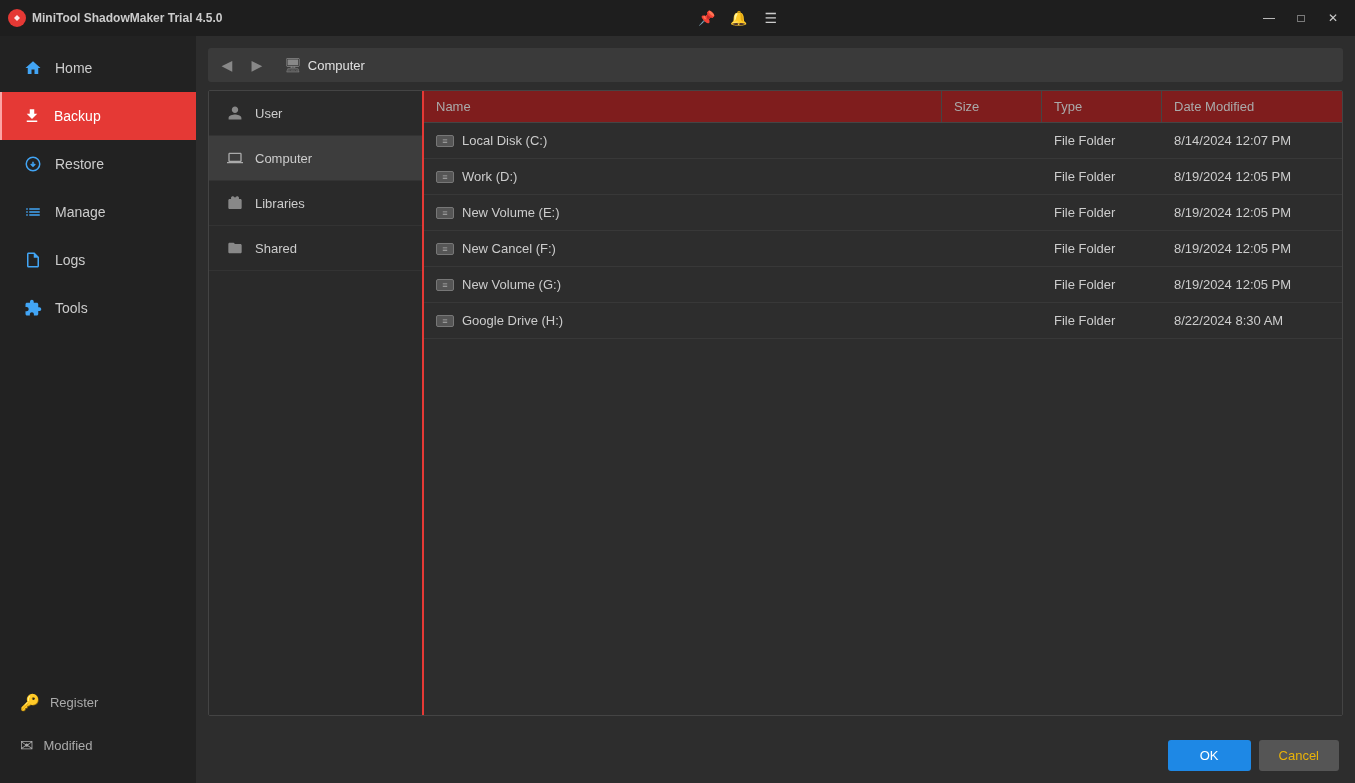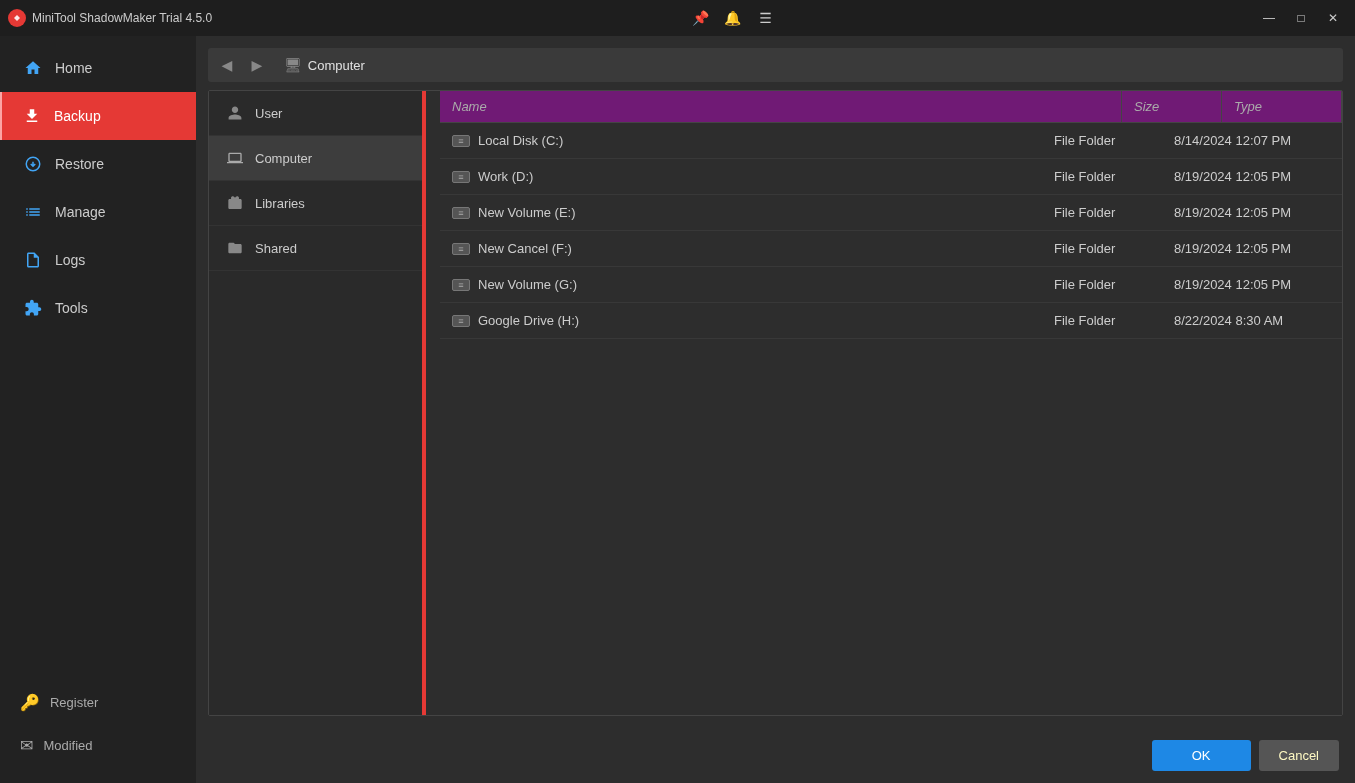--- a/index.html
+++ b/index.html
@@ -20,20 +20,21 @@
       display: flex;
       align-items: center;
       justify-content: space-between;
       padding: 0 8px;
       user-select: none;
     }
     .titlebar-left {
       display: flex;
       align-items: center;
       gap: 6px;
+      font-weight: bold;
     }
     .titlebar-logo {
       width: 18px;
       height: 18px;
       background: #e53935;
       border-radius: 50%;
       display: flex;
       align-items: center;
       justify-content: center;
       font-size: 10px;
@@ -175,21 +176,21 @@
       color: #e0e0e0;
       font-size: 13px;
       border-radius: 3px;
     }
     .path-icon { font-size: 14px; color: #888; }
 
     
     .browser-main {
       display: flex;
       flex: 1;
-      gap: 16px;
+      gap: 0;
       background: #2d2d2d;
       border: 1px solid #444;
       border-radius: 2px;
       overflow: hidden;
     }
 
     
     .tree-panel {
       width: 215px;
       background: #2a2a2a;
@@ -221,24 +222,23 @@
     
     .file-list {
       flex: 1;
       display: flex;
       flex-direction: column;
       background: #2d2d2d;
     }
     .file-list-header {
       display: flex;
       align-items: center;
-      background: #701a75;
+      background: #7f1d1d;
       border-bottom: 1px solid #444;
       height: 32px;
-      font-style: italic;
     }
     .col-header {
       padding: 0 12px;
       font-size: 13px;
       color: #aaaaaa;
       font-weight: normal;
       flex-shrink: 0;
       border-right: 1px solid #444;
       height: 100%;
       display: flex;
@@ -293,28 +293,28 @@
       justify-content: flex-end;
       align-items: center;
       padding: 12px 16px;
       gap: 8px;
       background: #2d2d2d;
     }
     .btn-ok {
       background: #1e88e5;
       color: white;
       border: none;
-      padding: 8px 40px;
+      padding: 8px 32px;
       border-radius: 3px;
       cursor: pointer;
       font-size: 13px;
     }
     .btn-cancel {
       background: #555;
-      color: #fef9c3;
+      color: #eab308;
       border: none;
       padding: 8px 20px;
       border-radius: 3px;
       cursor: pointer;
       font-size: 13px;
     }
 
     
     .icon-home { color: #42a5f5; }
     .icon-sync { color: #42a5f5; }
@@ -467,20 +467,21 @@
             </div>
             <span>Shared</span>
           </div>
         </div>
 
         <div class="file-list">
           <div class="file-list-header">
             <div class="col-header col-name">Name</div>
             <div class="col-header col-size">Size</div>
             <div class="col-header col-type">Type</div>
+            <div class="col-header col-date">Date Modified</div>
           </div>
 
           <div id="file-rows">
               <div class="file-row">
     <div class="file-cell col-name">
       <span class="drive-icon">≡</span>
       <span>Local Disk (C:)</span>
     </div>
     <div class="file-cell col-size"></div>
     <div class="file-cell col-type">File Folder</div>

